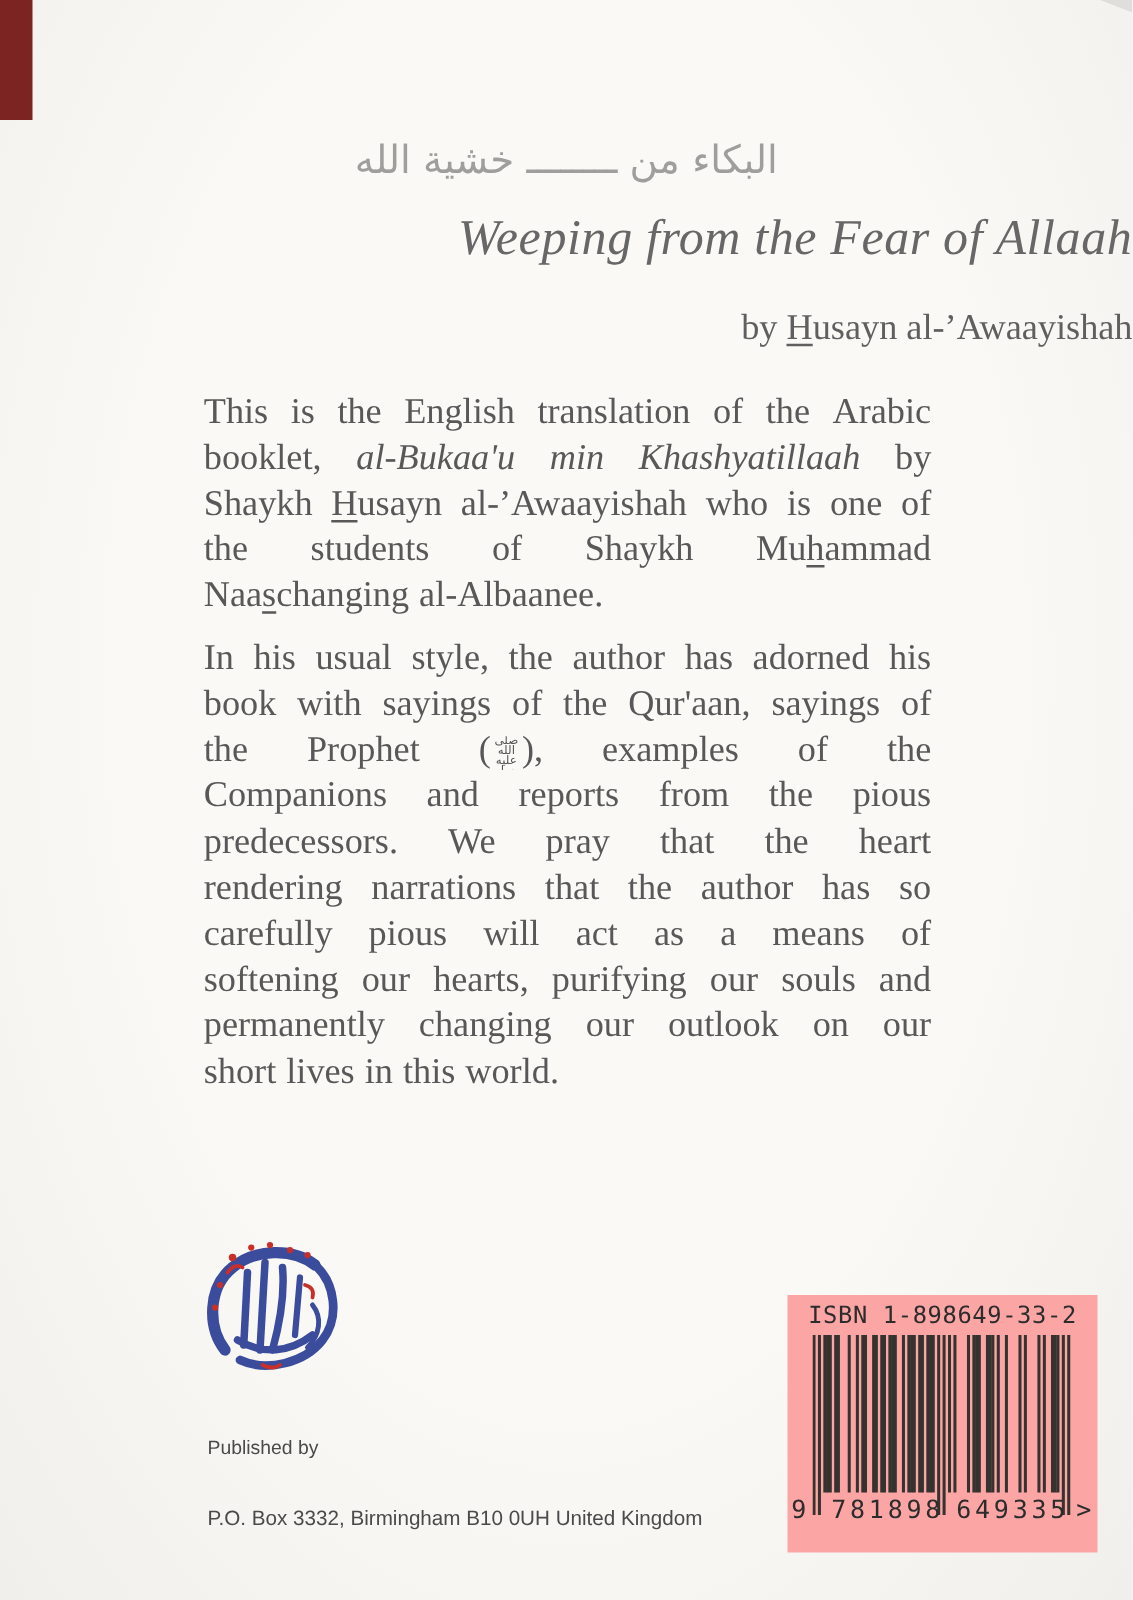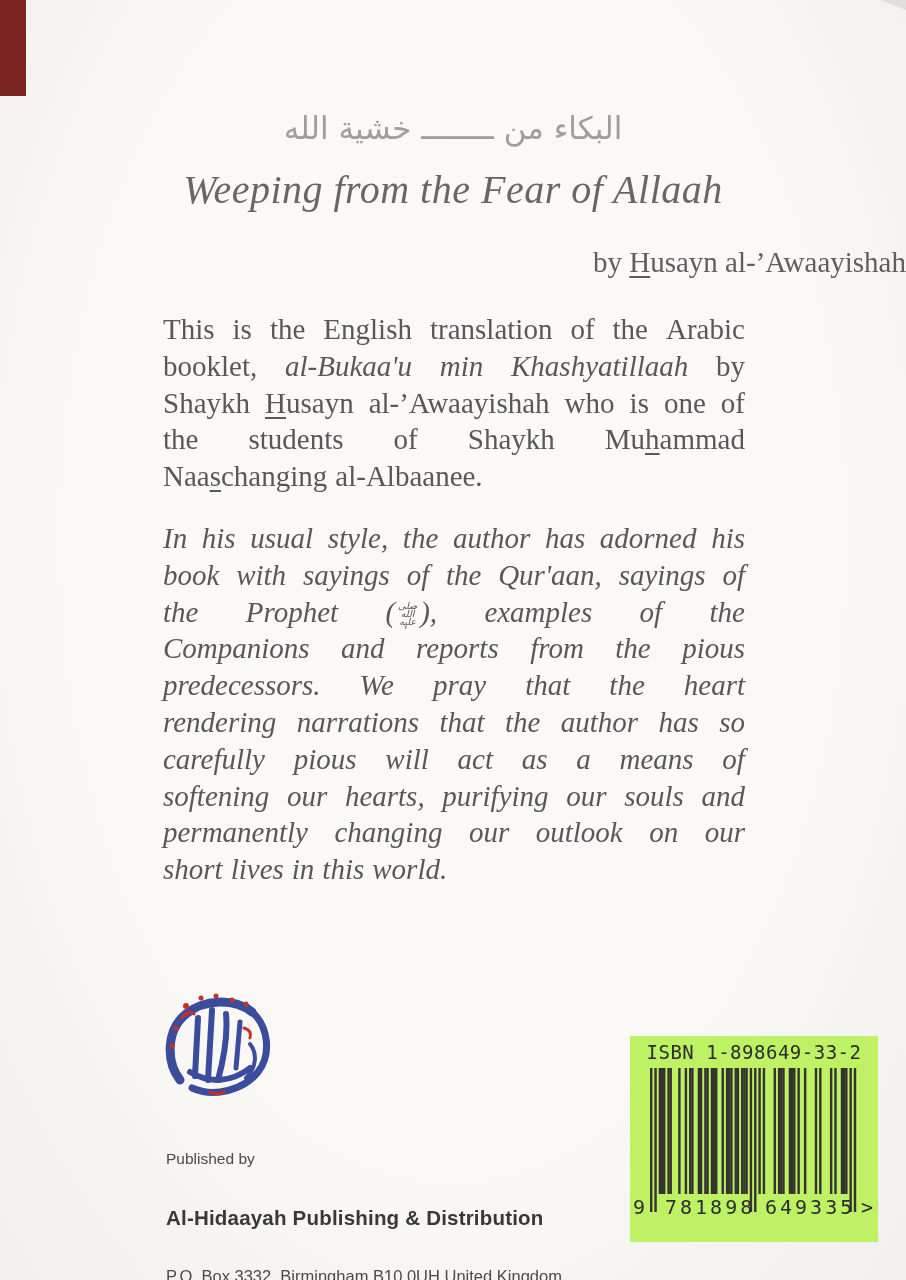--- a/index.html
+++ b/index.html
@@ -11,32 +11,32 @@
   
   .corner-mark{position:absolute;left:0;top:0;width:26px;height:96px;background:var(--corner,#7b2421);}
   .tr-mark{position:absolute;right:0;top:0;width:26px;height:10px;background:#d9d8d5;clip-path:polygon(0 0,100% 0,100% 100%);opacity:.8;}
 
   .arabic-title{
     position:absolute;top:92px;left:0;width:100%;text-align:center;
     direction:rtl;font-family:"DejaVu Sans",sans-serif;
     font-size:31px;color:#9e9e9d;letter-spacing:1px;margin-top:18px;
   }
   .book-title{
-    position:absolute;top:166px;left:0;width:100%;text-align:center;
+    position:absolute;top:166px;left:0;width:100%;text-align:right;
     font-style:italic;font-size:40px;color:#676767;letter-spacing:.5px;
   }
   .byline{
     position:absolute;top:246px;left:0;width:100%;text-align:right;
     font-size:29px;color:#5f5f5f;
   }
   .bodytext{
     position:absolute;left:163px;top:311px;width:582px;
     font-size:29px;color:#585858;
   }
-  .para + .para{margin-top:25px;font-style:italic;}
+  .para + .para{margin-top:13px;}
   .jline{display:flex;justify-content:space-between;height:36.8px;line-height:36.8px;white-space:nowrap;}
   .jline.last{justify-content:flex-start;}
   .jline.last .w{margin-right:8px;}
   .it{font-style:italic;}
   .ul{text-decoration:underline;text-decoration-thickness:2px;text-underline-offset:4px;}
   .saws{
     display:inline-block;width:25px;height:27px;overflow:hidden;
     font-family:"DejaVu Sans",sans-serif;font-size:9.5px;line-height:8px;
     text-align:center;vertical-align:-7px;color:#555;white-space:normal;
   }
@@ -46,21 +46,21 @@
   .pub{
     position:absolute;left:166px;top:1112px;width:430px;
     font-family:"Liberation Sans",sans-serif;color:#4a4a4a;white-space:pre-wrap;
   }
   .pub-by{font-size:15.5px;line-height:21px;}
   .pub-name{font-size:20.5px;line-height:25px;font-weight:bold;color:#383838;letter-spacing:.2px;}
   .pub-line{font-size:16.5px;line-height:21.5px;}
 
   .barcode{
     position:absolute;left:630px;top:1036px;width:248px;height:206px;
-    background:#bef264;font-family:"DejaVu Sans Mono",monospace;color:#2c2c2c;
+    background:#fca5a5;font-family:"DejaVu Sans Mono",monospace;color:#2c2c2c;
   }
   .isbn-label{position:absolute;top:5px;left:0;width:100%;text-align:center;font-size:19px;letter-spacing:.5px;}
   .bars{position:absolute;left:20px;top:32px;}
   .bc-digit{position:absolute;top:159px;font-size:20px;}
   .bc-d0{left:3px;}
   .bc-d1{left:35px;letter-spacing:3px;}
   .bc-d2{left:135px;letter-spacing:3px;}
   .bc-d3{left:231px;}
 </style>
 </head>
@@ -229,21 +229,20 @@
   </g>
   <g stroke="var(--logo-red,#c92f29)" stroke-width="3" fill="none" stroke-linecap="round">
     <path d="M36 34 q6 -8 12 -4"></path>
     <path d="M98 44 q8 2 6 10"></path>
     <path d="M64 108 q8 4 14 0"></path>
   </g>
 </svg>
 
 <div class="pub">
   <div class="pub-by">Published by</div>
-  <div class="pub-name">Al-Hidaayah Publishing &amp; Distribution</div>
   <div class="pub-line">P.O. Box 3332, Birmingham B10 0UH United Kingdom</div>
   
   
   
 </div>
 
 <div class="barcode">
   <div class="isbn-label">ISBN 1-898649-33-2</div>
   <svg class="bars" width="208" height="145">
       <rect x="0.00" y="0" width="2.42" height="144" fill="#35332f"></rect>

